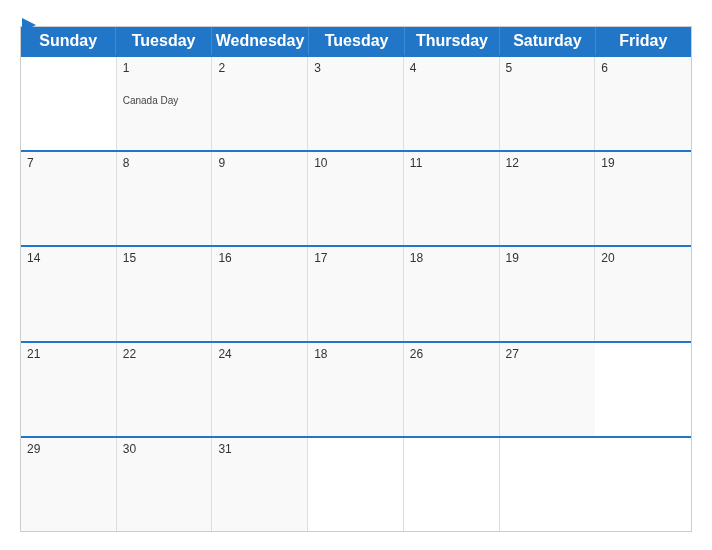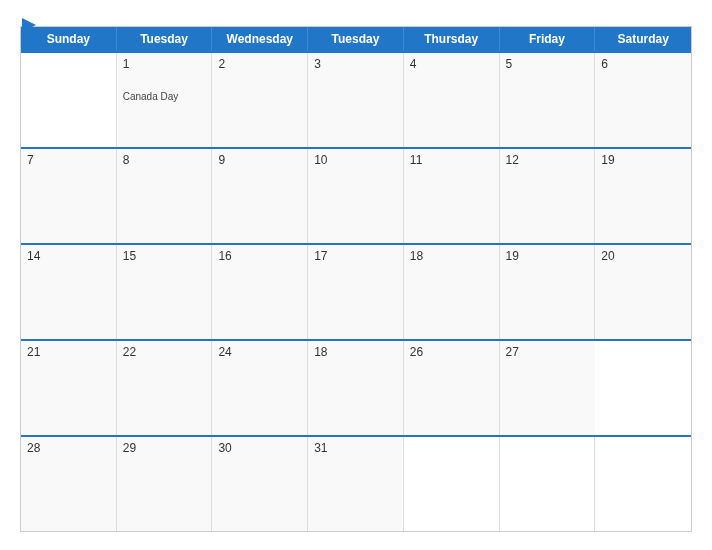--- a/index.html
+++ b/index.html
@@ -70,21 +70,21 @@
       flex-direction: column;
       border: 1px solid #ccc;
     }
     .cal-header-row {
       display: grid;
       grid-template-columns: repeat(7, 1fr);
       background: #2176c7;
     }
     .cal-header-cell {
       color: #fff;
-      font-size: 12px;
+      font-size: 16px;
       font-weight: bold;
       text-align: center;
       padding: 5px 4px;
       border-right: 1px solid #3a8ad4;
     }
     .cal-header-cell:last-child {
       border-right: none;
     }
     .cal-body {
       flex: 1;
@@ -140,22 +140,22 @@
     <span class="country-label"></span>
   </div>
 
   <div class="calendar">
     <div class="cal-header-row">
       <div class="cal-header-cell">Sunday</div>
       <div class="cal-header-cell">Tuesday</div>
       <div class="cal-header-cell">Wednesday</div>
       <div class="cal-header-cell">Tuesday</div>
       <div class="cal-header-cell">Thursday</div>
+      <div class="cal-header-cell">Saturday</div>
       <div class="cal-header-cell">Friday</div>
-      <div class="cal-header-cell">Saturday</div>
     </div>
     <div class="cal-body" id="cal-body">
     <div class="cal-week">
           <div class="cal-cell empty"></div>
           <div class="cal-cell">
             <div class="day-number">1</div>
             <div class="holiday-label">Canada Day</div>
           </div>
           <div class="cal-cell">
             <div class="day-number">2</div>
@@ -233,23 +233,20 @@
             <div class="day-number">18</div>
           </div>
           <div class="cal-cell">
             <div class="day-number">26</div>
           </div>
           <div class="cal-cell">
             <div class="day-number">27</div>
           </div>
         </div>
         <div class="cal-week">
-          <div class="cal-cell">
-            <div class="day-number">28</div>
-          </div>
           <div class="cal-cell">
             <div class="day-number">29</div>
           </div>
           <div class="cal-cell">
             <div class="day-number">30</div>
           </div>
           <div class="cal-cell">
             <div class="day-number">31</div>
           </div>
           <div class="cal-cell empty"></div>

